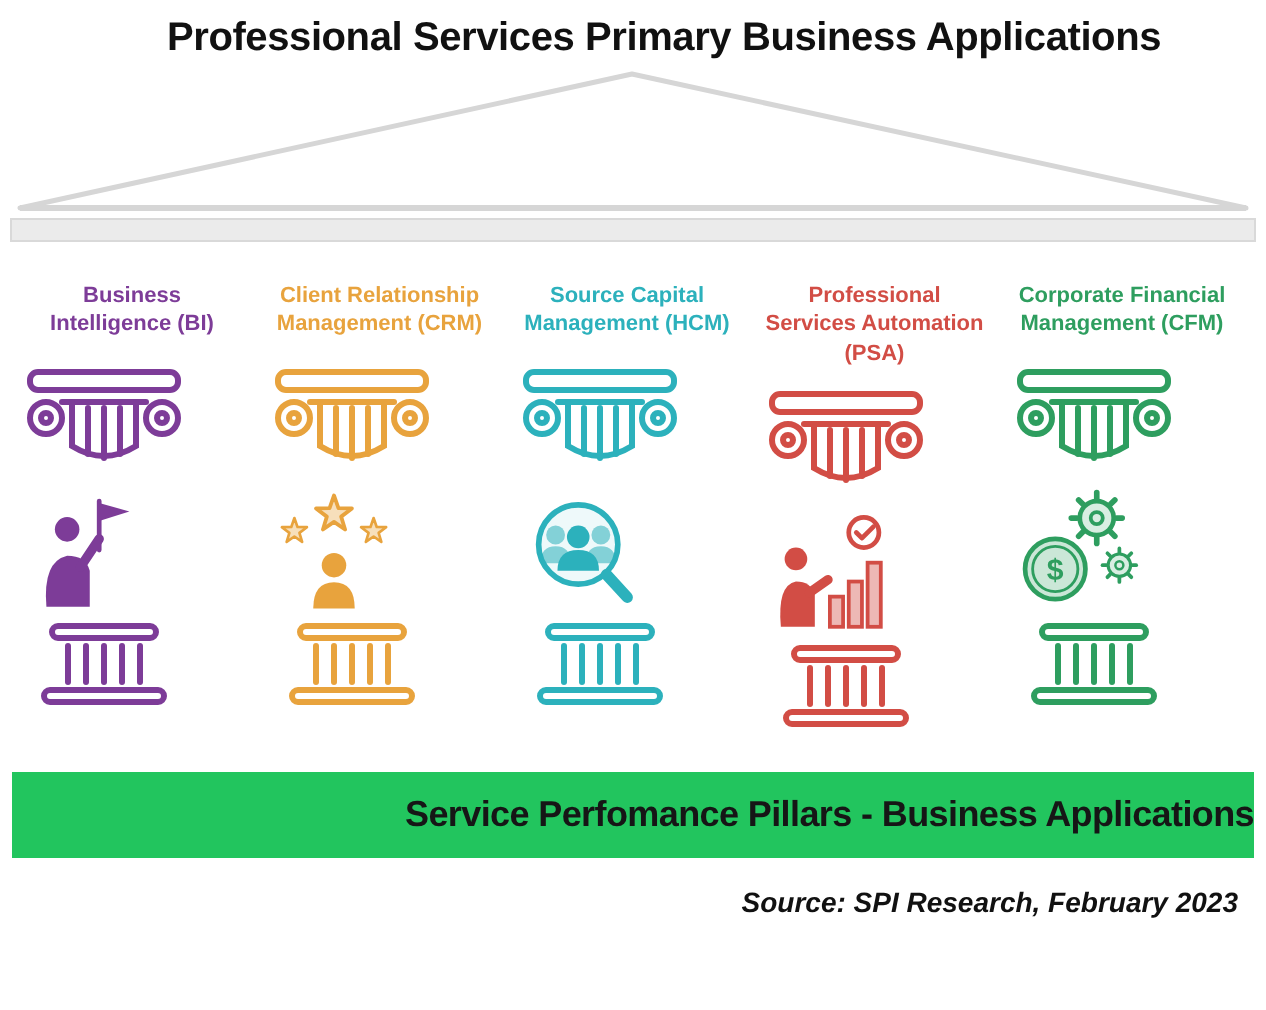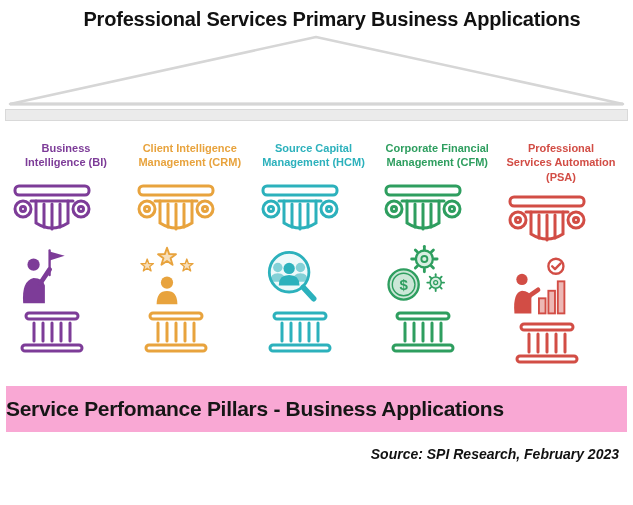--- a/index.html
+++ b/index.html
@@ -18,22 +18,22 @@
   }
   .pillars { display:flex; justify-content:space-between; padding:0 10px; margin-top:20px; }
   .pillar { width:118px; display:flex; flex-direction:column; align-items:flex-start; color:var(--accent); }
   .pillar-label {
     font-size:11px; font-weight:bold; text-align:center; line-height:1.3;
     min-height:32px; margin-bottom:10px; color:var(--accent); width:112px;
   }
   .cap { margin-bottom:6px; }
   .mid { margin-bottom:2px; }
   .banner {
-    margin:18px 6px 0; background:#f9a8d4; text-align:left;
-    font-weight:bold; font-size:21px; padding:11px 0; color:#161616;
+    margin:18px 6px 0; background:#22c55e; text-align:right;
+    font-weight:bold; font-size:18px; padding:11px 0; color:#161616;
     letter-spacing:-0.3px;
   }
   .source {
     text-align:right; font-weight:bold; font-style:italic; font-size:14px;
     padding:14px 14px 0 16px; color:#111;
   }
   svg { display:block; }
 </style>
 </head>
 <body>
@@ -76,21 +76,21 @@
         <line x1="24" y1="12" x2="24" y2="30"></line>
           <line x1="33" y1="12" x2="33" y2="30"></line>
           <line x1="42" y1="12" x2="42" y2="30"></line>
           <line x1="51" y1="12" x2="51" y2="30"></line>
           <line x1="60" y1="12" x2="60" y2="30"></line>
         <rect x="12" y="34" width="60" height="6" rx="3"></rect>
       </svg>
     </div>
 
     <div class="pillar" style="--accent: #e8a33d;">
-      <div class="pillar-label">Client Intelligence Management (CRM)</div>
+      <div class="pillar-label">Client Relationship Management (CRM)</div>
       <svg class="cap" width="84" height="54" viewBox="0 0 84 54" fill="none" stroke="currentColor" stroke-width="3" stroke-linecap="round">
         <rect x="5" y="3" width="74" height="9" rx="4"></rect>
         <circle cx="13" cy="26" r="8"></circle>
           <circle cx="13" cy="26" r="2.5"></circle>
         <circle cx="71" cy="26" r="8"></circle>
           <circle cx="71" cy="26" r="2.5"></circle>
         <line x1="21" y1="18" x2="63" y2="18"></line>
         <path d="M26 18 V40 Q42 50 58 40 V18"></path>
         <line x1="34" y1="21" x2="34" y2="44"></line>
           <line x1="42" y1="21" x2="42" y2="46"></line>
@@ -134,20 +134,57 @@
         <circle cx="33" cy="31" r="21" fill="currentColor" fill-opacity="0.08" stroke="currentColor" stroke-width="3"></circle>
         <line x1="48" y1="47" x2="59" y2="59" stroke="currentColor" stroke-width="6" stroke-linecap="round"></line>
         <g fill="currentColor" opacity="0.55">
           <circle cx="21" cy="26" r="5"></circle>
           <path d="M13 41 Q13 32 21 32 Q29 32 29 41 Z"></path>
           <circle cx="45" cy="26" r="5"></circle>
           <path d="M37 41 Q37 32 45 32 Q53 32 53 41 Z"></path>
         </g>
         <circle cx="33" cy="27" r="6" fill="currentColor"></circle>
         <path d="M22 45 Q22 34 33 34 Q44 34 44 45 Z" fill="currentColor"></path>
+      </svg>
+      <svg width="84" height="46" viewBox="0 0 84 46" fill="none" stroke="currentColor" stroke-width="3" stroke-linecap="round">
+        <rect x="16" y="2" width="52" height="6" rx="3"></rect>
+        <line x1="24" y1="12" x2="24" y2="30"></line>
+          <line x1="33" y1="12" x2="33" y2="30"></line>
+          <line x1="42" y1="12" x2="42" y2="30"></line>
+          <line x1="51" y1="12" x2="51" y2="30"></line>
+          <line x1="60" y1="12" x2="60" y2="30"></line>
+        <rect x="12" y="34" width="60" height="6" rx="3"></rect>
+      </svg>
+    </div>
+
+    <div class="pillar" style="--accent: #d24d45;">
+      <div class="pillar-label">Professional Services Automation (PSA)</div>
+      <svg class="cap" width="84" height="54" viewBox="0 0 84 54" fill="none" stroke="currentColor" stroke-width="3" stroke-linecap="round">
+        <rect x="5" y="3" width="74" height="9" rx="4"></rect>
+        <circle cx="13" cy="26" r="8"></circle>
+          <circle cx="13" cy="26" r="2.5"></circle>
+        <circle cx="71" cy="26" r="8"></circle>
+          <circle cx="71" cy="26" r="2.5"></circle>
+        <line x1="21" y1="18" x2="63" y2="18"></line>
+        <path d="M26 18 V40 Q42 50 58 40 V18"></path>
+        <line x1="34" y1="21" x2="34" y2="44"></line>
+          <line x1="42" y1="21" x2="42" y2="46"></line>
+          <line x1="50" y1="21" x2="50" y2="44"></line>
+      </svg>
+      <svg class="mid" width="66" height="66" viewBox="0 0 70 70">
+        <circle cx="54" cy="13" r="8" fill="none" stroke="currentColor" stroke-width="2.5"></circle>
+        <path d="M50 13 l3 3 l6 -6" fill="none" stroke="currentColor" stroke-width="2.5" stroke-linecap="round" stroke-linejoin="round"></path>
+        <g fill="currentColor" fill-opacity="0.4" stroke="currentColor" stroke-width="2">
+          <rect x="36" y="47" width="7" height="16"></rect>
+          <rect x="46" y="39" width="7" height="24"></rect>
+          <rect x="56" y="29" width="7" height="34"></rect>
+        </g>
+        <circle cx="18" cy="27" r="6" fill="currentColor"></circle>
+        <path d="M10 63 Q8 41 18 39 Q26 39 28 46 L28 63 Z" fill="currentColor"></path>
+        <line x1="25" y1="45" x2="35" y2="38" stroke="currentColor" stroke-width="5" stroke-linecap="round"></line>
       </svg>
       <svg width="84" height="46" viewBox="0 0 84 46" fill="none" stroke="currentColor" stroke-width="3" stroke-linecap="round">
         <rect x="16" y="2" width="52" height="6" rx="3"></rect>
         <line x1="24" y1="12" x2="24" y2="30"></line>
           <line x1="33" y1="12" x2="33" y2="30"></line>
           <line x1="42" y1="12" x2="42" y2="30"></line>
           <line x1="51" y1="12" x2="51" y2="30"></line>
           <line x1="60" y1="12" x2="60" y2="30"></line>
         <rect x="12" y="34" width="60" height="6" rx="3"></rect>
       </svg>
@@ -194,56 +231,19 @@
         <rect x="16" y="2" width="52" height="6" rx="3"></rect>
         <line x1="24" y1="12" x2="24" y2="30"></line>
           <line x1="33" y1="12" x2="33" y2="30"></line>
           <line x1="42" y1="12" x2="42" y2="30"></line>
           <line x1="51" y1="12" x2="51" y2="30"></line>
           <line x1="60" y1="12" x2="60" y2="30"></line>
         <rect x="12" y="34" width="60" height="6" rx="3"></rect>
       </svg>
     </div>
 
-    <div class="pillar" style="--accent: #d24d45;">
-      <div class="pillar-label">Professional Services Automation (PSA)</div>
-      <svg class="cap" width="84" height="54" viewBox="0 0 84 54" fill="none" stroke="currentColor" stroke-width="3" stroke-linecap="round">
-        <rect x="5" y="3" width="74" height="9" rx="4"></rect>
-        <circle cx="13" cy="26" r="8"></circle>
-          <circle cx="13" cy="26" r="2.5"></circle>
-        <circle cx="71" cy="26" r="8"></circle>
-          <circle cx="71" cy="26" r="2.5"></circle>
-        <line x1="21" y1="18" x2="63" y2="18"></line>
-        <path d="M26 18 V40 Q42 50 58 40 V18"></path>
-        <line x1="34" y1="21" x2="34" y2="44"></line>
-          <line x1="42" y1="21" x2="42" y2="46"></line>
-          <line x1="50" y1="21" x2="50" y2="44"></line>
-      </svg>
-      <svg class="mid" width="66" height="66" viewBox="0 0 70 70">
-        <circle cx="54" cy="13" r="8" fill="none" stroke="currentColor" stroke-width="2.5"></circle>
-        <path d="M50 13 l3 3 l6 -6" fill="none" stroke="currentColor" stroke-width="2.5" stroke-linecap="round" stroke-linejoin="round"></path>
-        <g fill="currentColor" fill-opacity="0.4" stroke="currentColor" stroke-width="2">
-          <rect x="36" y="47" width="7" height="16"></rect>
-          <rect x="46" y="39" width="7" height="24"></rect>
-          <rect x="56" y="29" width="7" height="34"></rect>
-        </g>
-        <circle cx="18" cy="27" r="6" fill="currentColor"></circle>
-        <path d="M10 63 Q8 41 18 39 Q26 39 28 46 L28 63 Z" fill="currentColor"></path>
-        <line x1="25" y1="45" x2="35" y2="38" stroke="currentColor" stroke-width="5" stroke-linecap="round"></line>
-      </svg>
-      <svg width="84" height="46" viewBox="0 0 84 46" fill="none" stroke="currentColor" stroke-width="3" stroke-linecap="round">
-        <rect x="16" y="2" width="52" height="6" rx="3"></rect>
-        <line x1="24" y1="12" x2="24" y2="30"></line>
-          <line x1="33" y1="12" x2="33" y2="30"></line>
-          <line x1="42" y1="12" x2="42" y2="30"></line>
-          <line x1="51" y1="12" x2="51" y2="30"></line>
-          <line x1="60" y1="12" x2="60" y2="30"></line>
-        <rect x="12" y="34" width="60" height="6" rx="3"></rect>
-      </svg>
-    </div>
-
   </div>
 
   <div class="banner">Service Perfomance Pillars - Business Applications</div>
 
   <div class="source">Source: SPI Research, February 2023</div>
 
 </div>
 
 </body></html>

